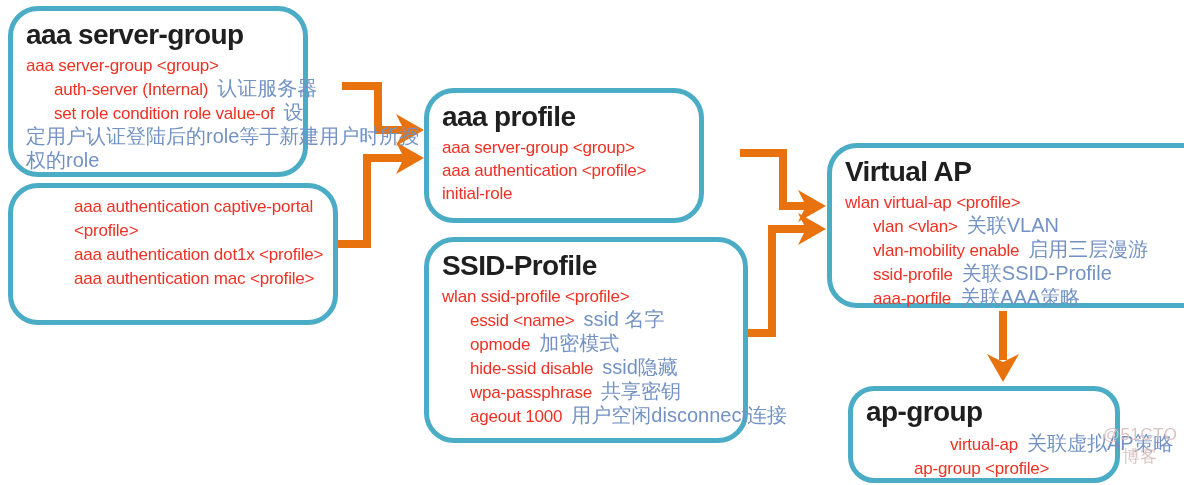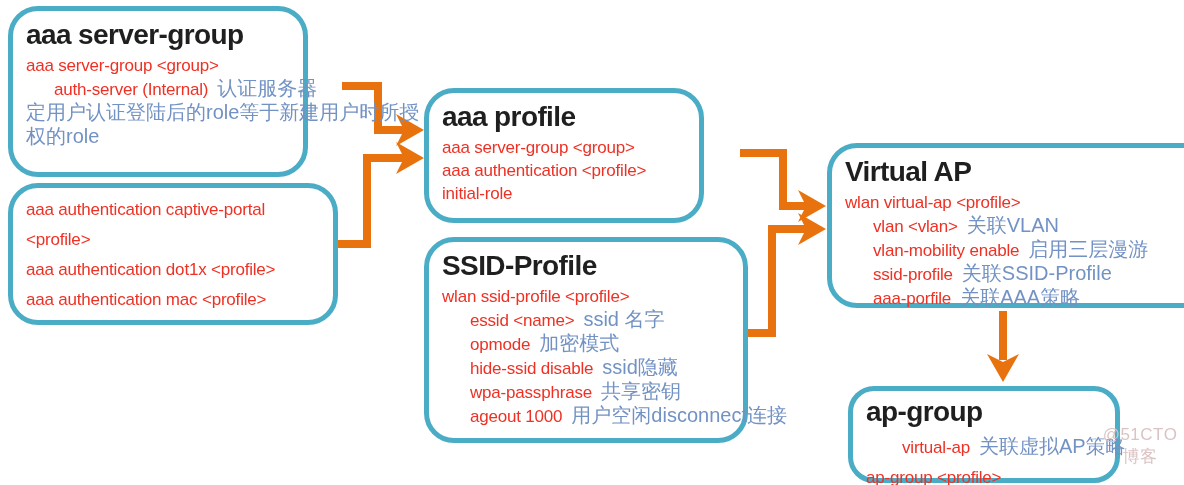--- a/index.html
+++ b/index.html
@@ -32,21 +32,21 @@
     margin: 0 0 3px 0;
     font-size: 28px;
     line-height: 33px;
     letter-spacing: -0.6px;
     font-weight: bold;
     color: var(--title-black);
     white-space: nowrap;
   }
   .ln { line-height: 23px; margin: 0; white-space: nowrap; }
   .ln.wrapok { white-space: normal; }
-  .tight .ln { line-height: 30px; }
+  .tight .ln { line-height: 24px; margin-left: 48px; }
   .cmd { color: var(--cmd-red); font-size: 17px; letter-spacing: -0.2px; }
   .note { color: var(--note-blue); font-size: 20px; }
   .note.gap { margin-left: 9px; }
   .ind28 { padding-left: 28px; }
   .ind36 { padding-left: 36px; }
   #connectors {
     position: absolute;
     left: 0; top: 0;
     width: 1184px; height: 485px;
     pointer-events: none;
@@ -91,20 +91,23 @@
     </g>
   </svg>
 
   <div class="box" style="left:8px;top:6px;width:300px;height:171px">
     <h2>aaa server-group</h2>
     <div class="ln">
       <span class="cmd">aaa server-group &lt;group&gt;</span>
     </div>
     <div class="ln ind28">
       <span class="cmd">auth-server (Internal)</span><span class="note gap">认证服务器</span>
+    </div>
+    <div class="ln ind28">
+      <span class="cmd">set role condition role value-of</span><span class="note gap">设</span>
     </div>
     <div class="ln">
       <span class="note">定用户认证登陆后的role等于新建用户时所授</span>
     </div>
     <div class="ln">
       <span class="note">权的role</span>
     </div>
   </div>
 
   <div class="box tight" style="left:8px;top:183px;width:330px;height:142px">

